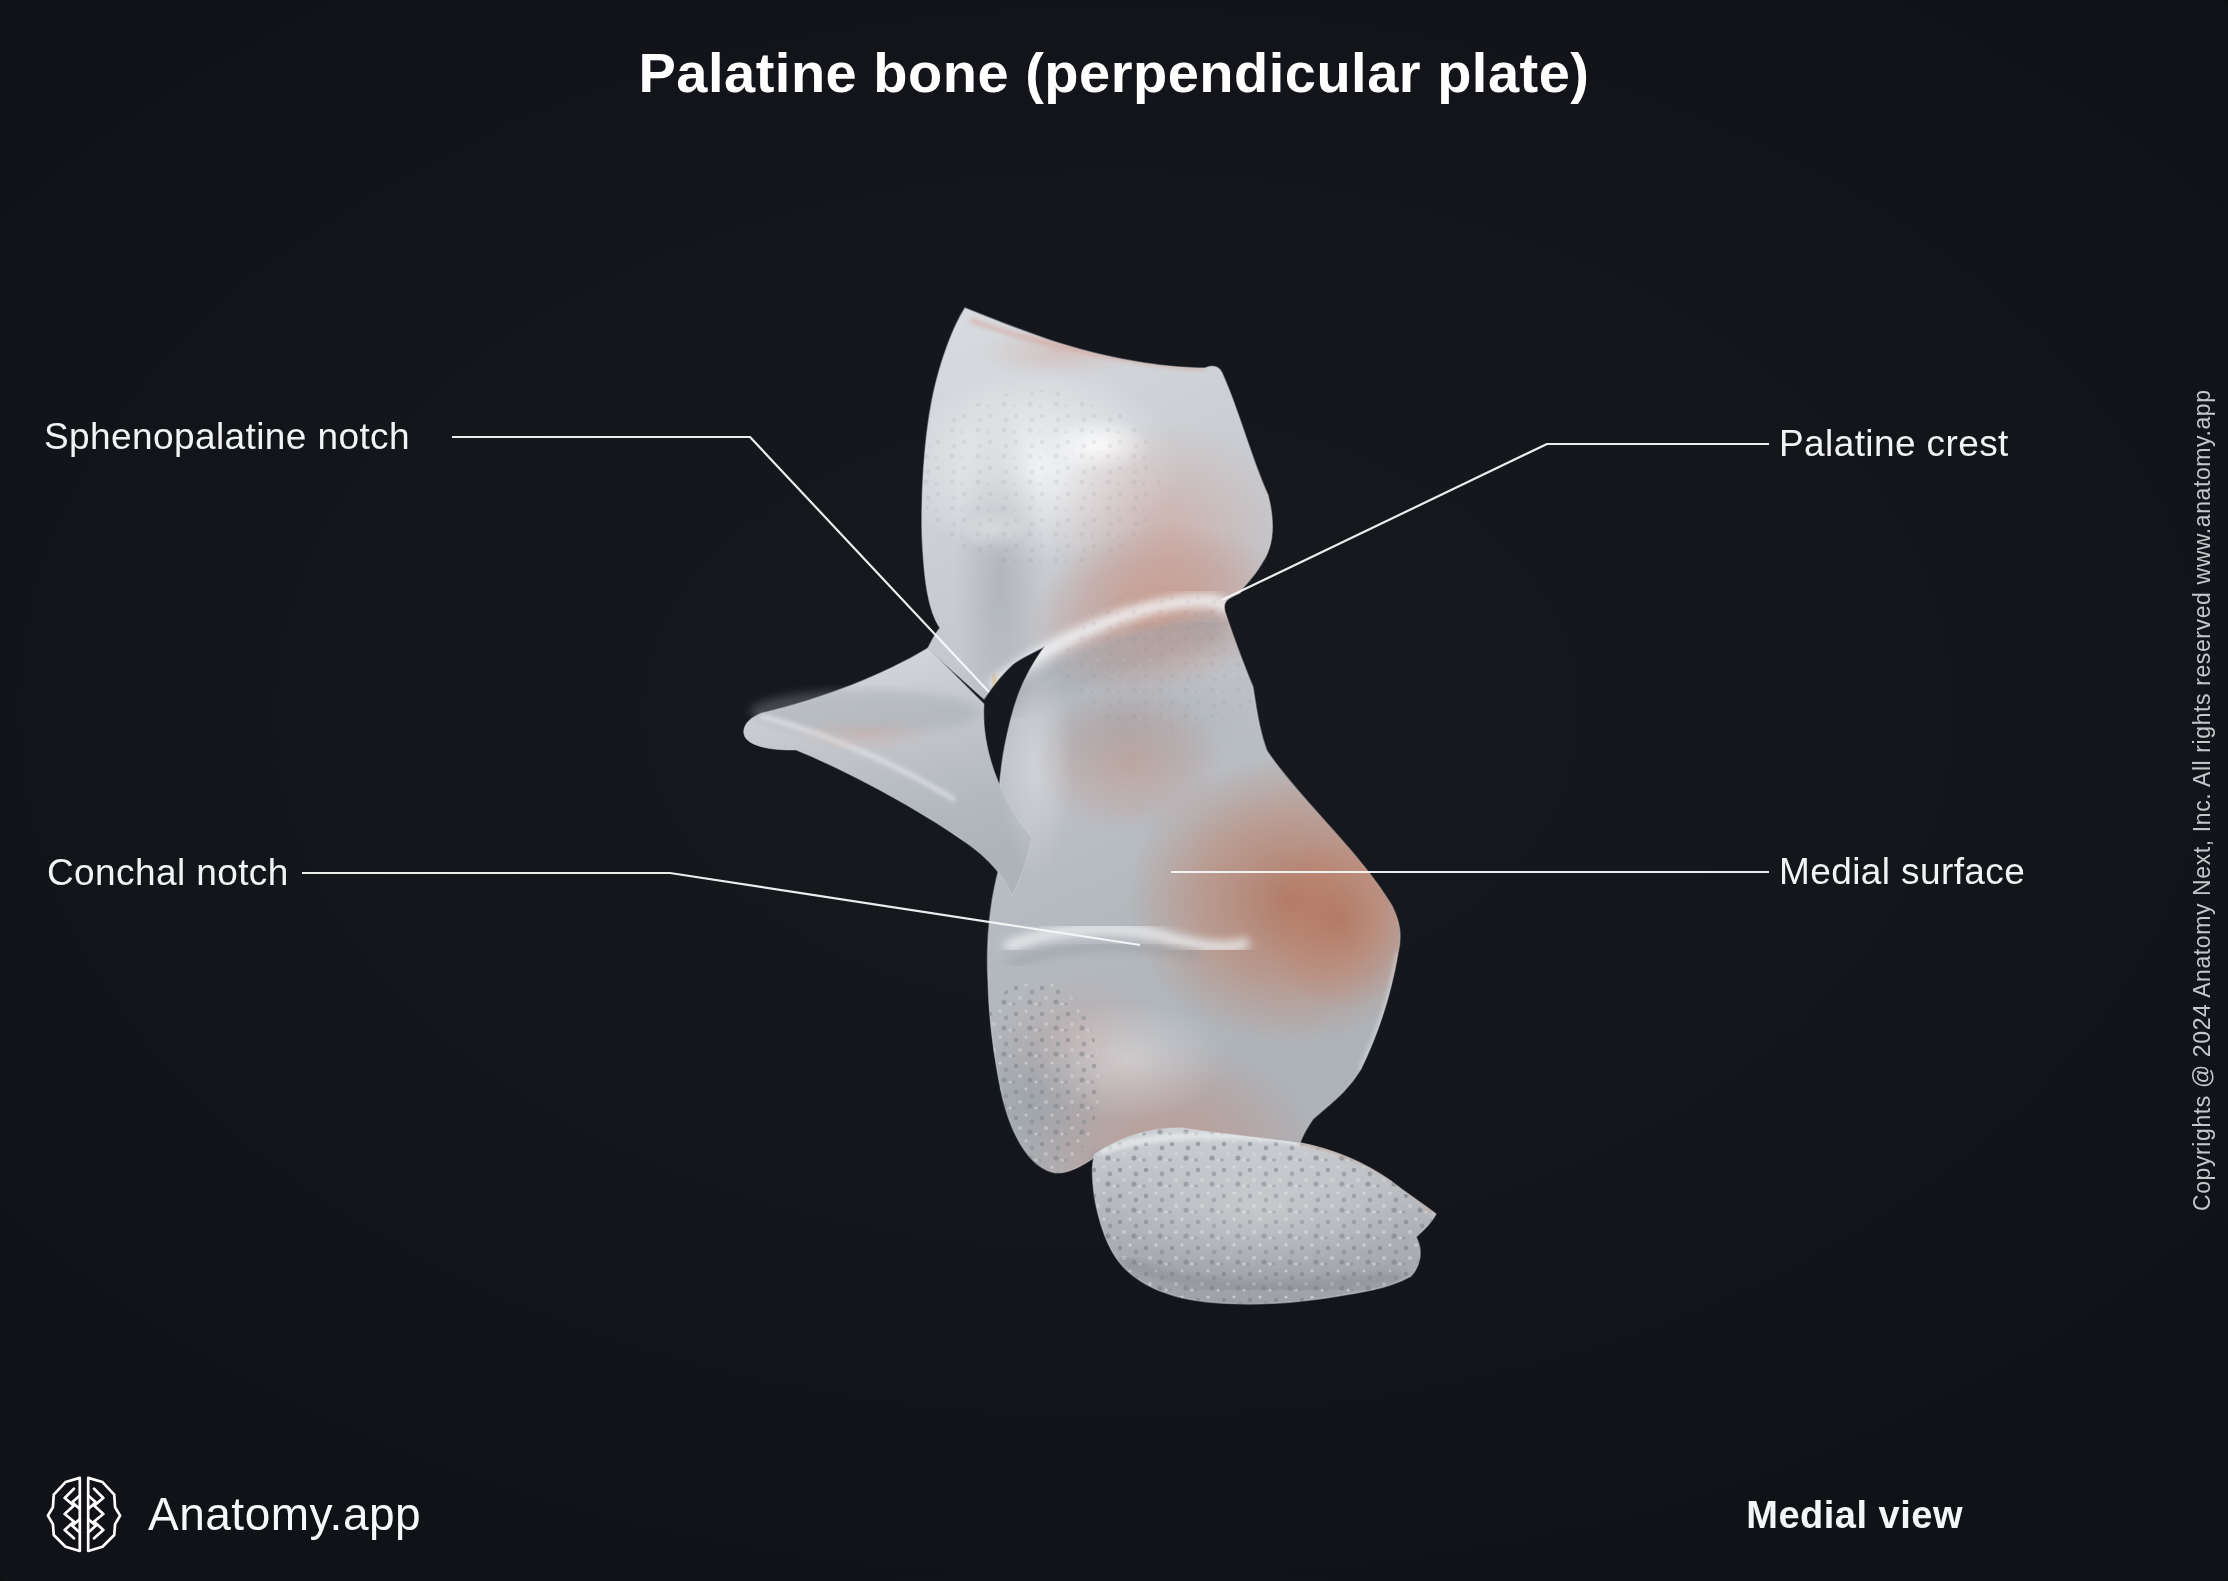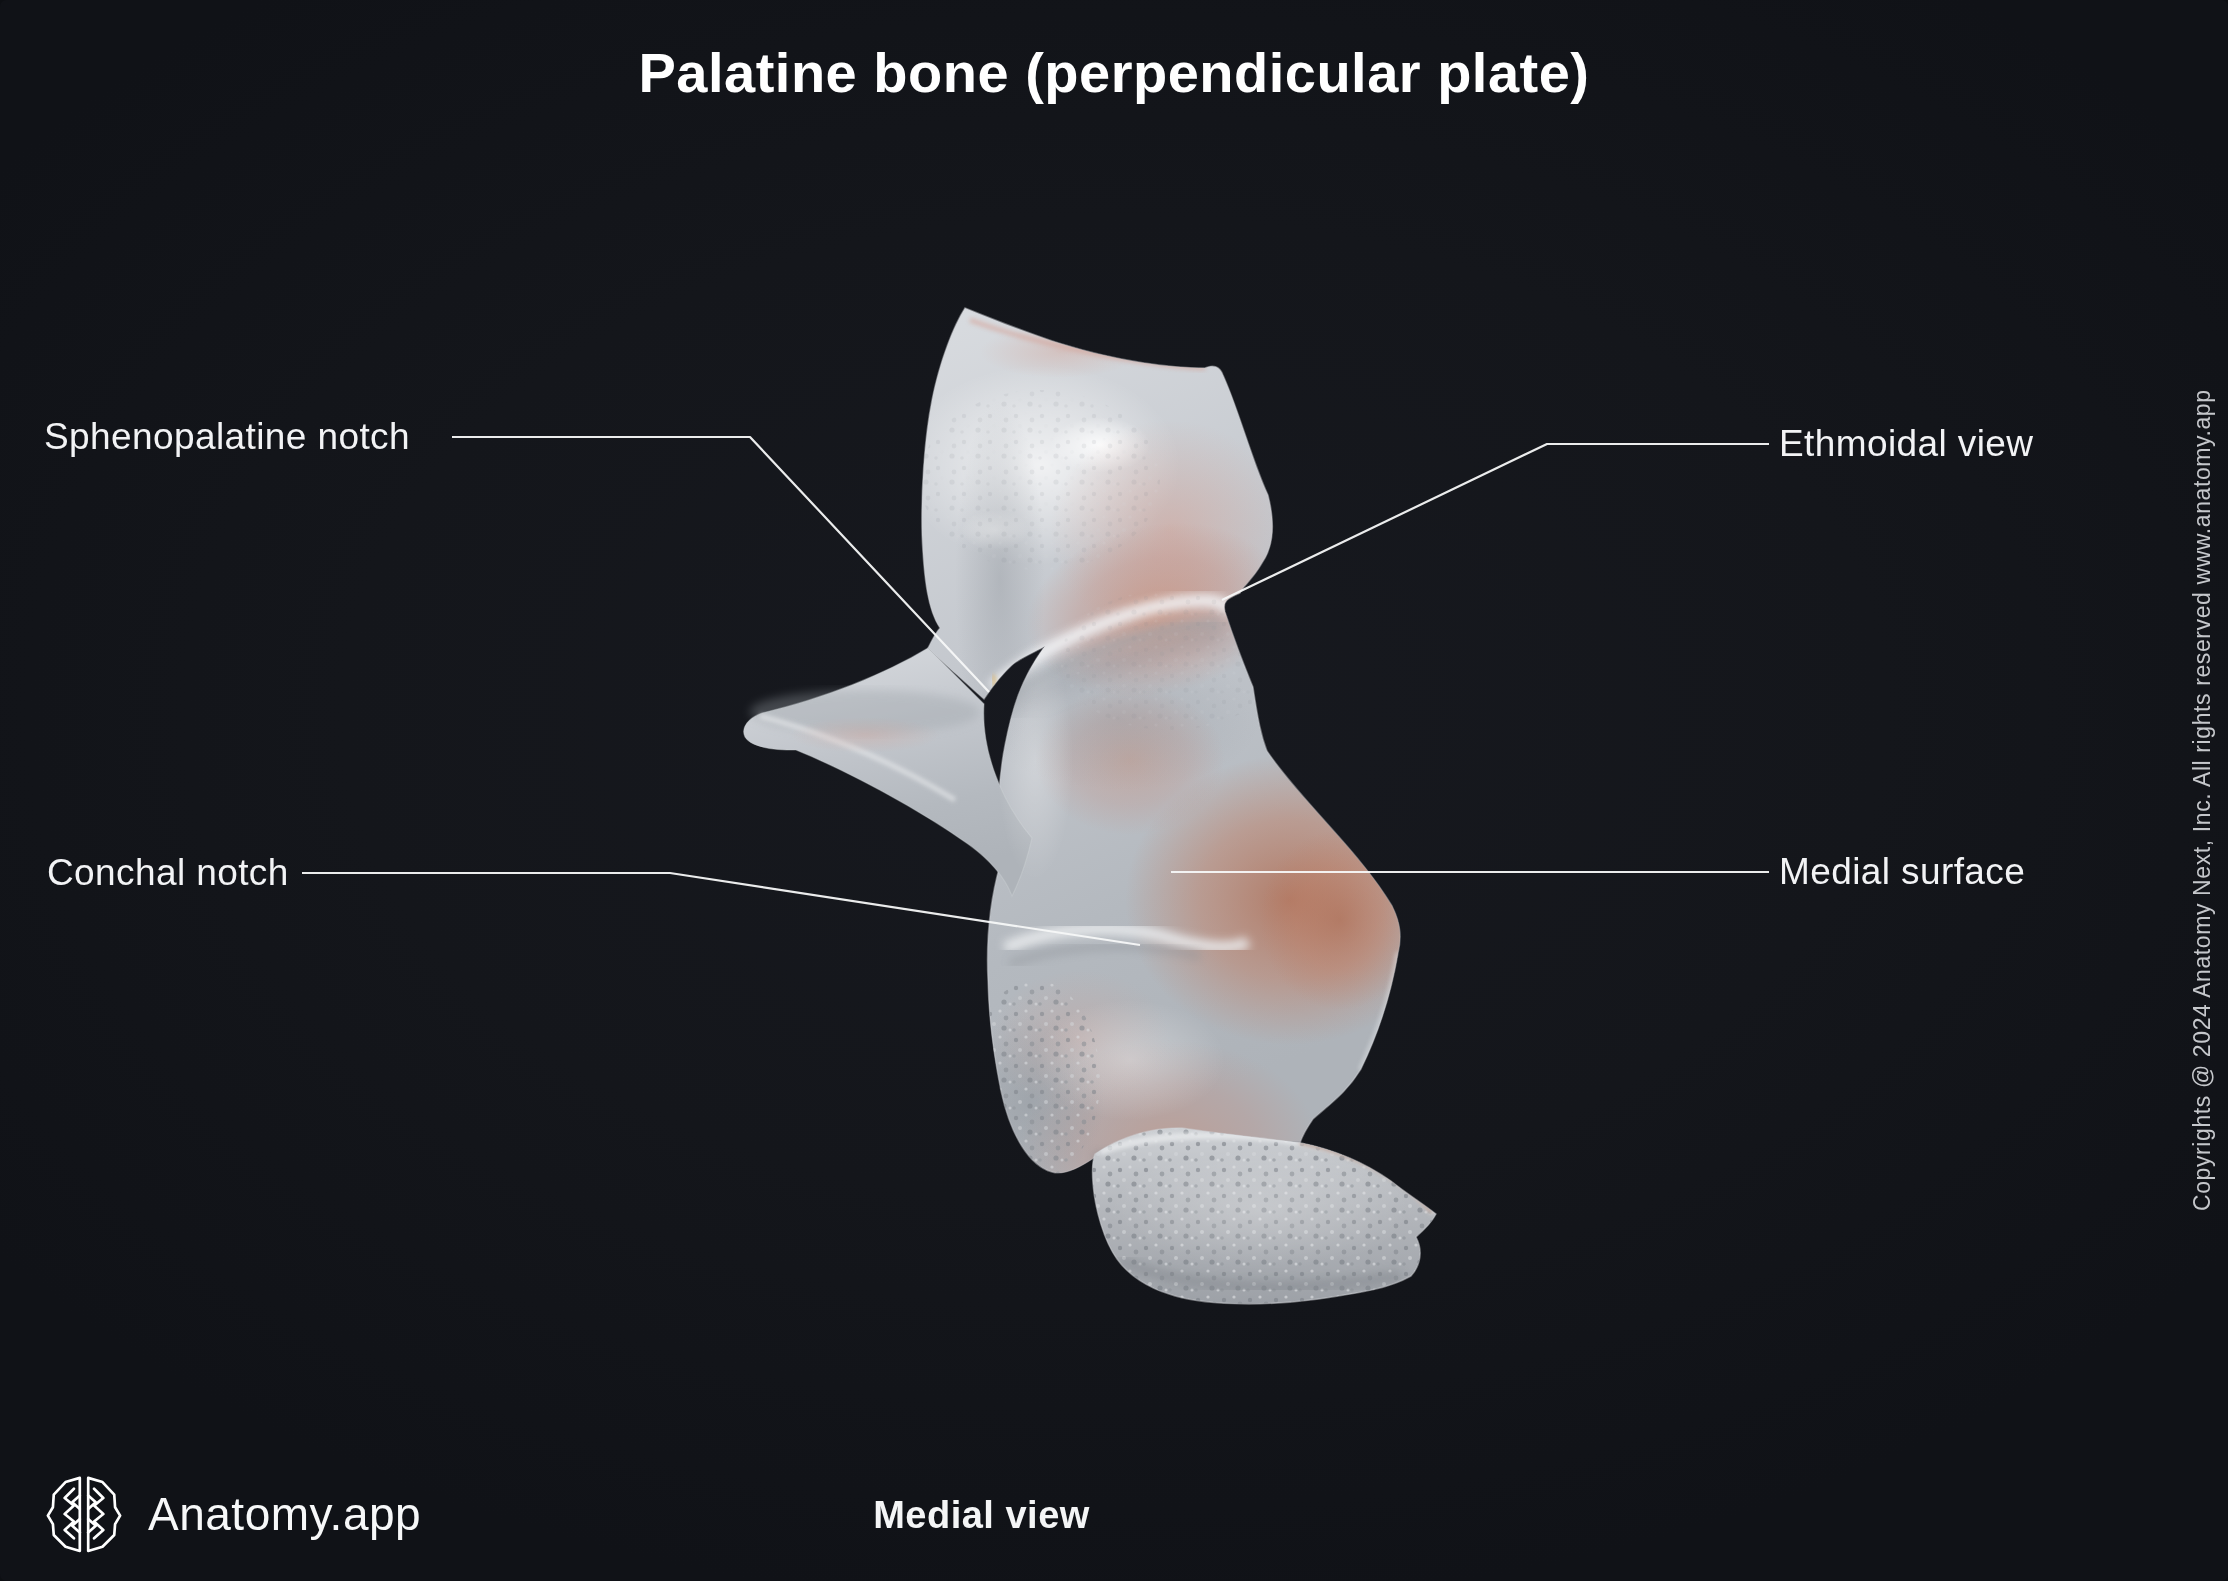--- a/index.html
+++ b/index.html
@@ -33,21 +33,21 @@
     writing-mode:vertical-rl;transform:rotate(180deg);
     font-size:23px;color:#c5c7cb;letter-spacing:0.6px;
     white-space:nowrap;
   }
   .footer-brand{
     position:absolute;left:42px;top:1472px;height:84px;
     display:flex;align-items:center;gap:22px;
   }
   .brand-name{font-size:46px;color:#f7f8f9;font-weight:400;letter-spacing:0.5px;}
   .view-label{
-    position:absolute;left:0;top:1515px;width:1963px;text-align:center;
+    position:absolute;left:0;top:1515px;width:1963px;text-align:right;
     font-size:38px;font-weight:700;color:#f4f5f6;letter-spacing:0.5px;
     transform:translateY(-50%);
   }
 </style>
 </head>
 <body>
 
 <div class="canvas">
 
   <div class="title">Palatine bone (perpendicular plate)</div>
@@ -235,21 +235,21 @@
   <svg class="leader-svg" width="2228" height="1581" viewBox="0 0 2228 1581">
     <g stroke="#f7f8f8" stroke-width="2.2" fill="none" stroke-linejoin="round" opacity="0.95">
       <polyline points="452,437 750,437 989,692"></polyline>
       <polyline points="1769,444 1547,444 1222,600"></polyline>
       <polyline points="302,873 670,873 1140,945"></polyline>
       <polyline points="1769,872 1171,872"></polyline>
     </g>
   </svg>
 
   <div class="label" style="left:44px;top:437px;">Sphenopalatine notch</div>
-  <div class="label" style="left:1779px;top:444px;">Ethmoidal view</div>
+  <div class="label" style="left:1779px;top:444px;">Palatine crest</div>
   <div class="label" style="left:47px;top:873px;">Conchal notch</div>
   <div class="label" style="left:1779px;top:872px;">Medial surface</div>
 
   <div class="copyright">Copyrights @ 2024 Anatomy Next, Inc. All rights reserved www.anatomy.app</div>
 
   <div class="footer-brand">
     <svg width="84" height="84" viewBox="0 0 100 100">
       <g fill="none" stroke="#ffffff" stroke-width="3.2" stroke-linejoin="round" stroke-linecap="round">
 
         <path d="M45 7 L28 12 L14 27 L13 42 L7 52 L13 62 L14 75 L28 89 L45 94 L45 7 Z"></path>

